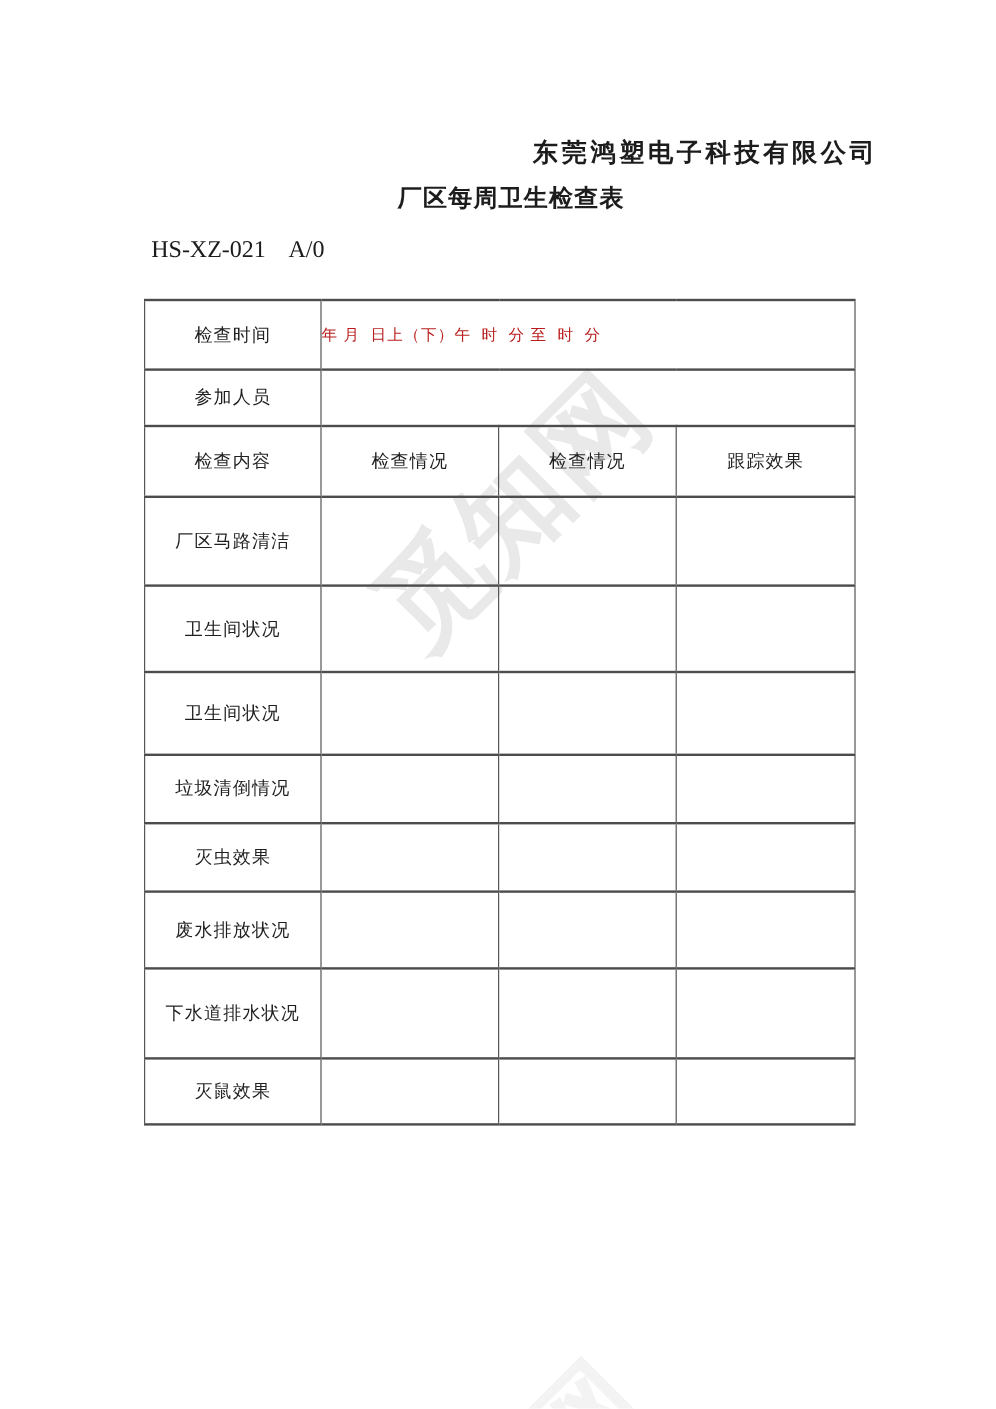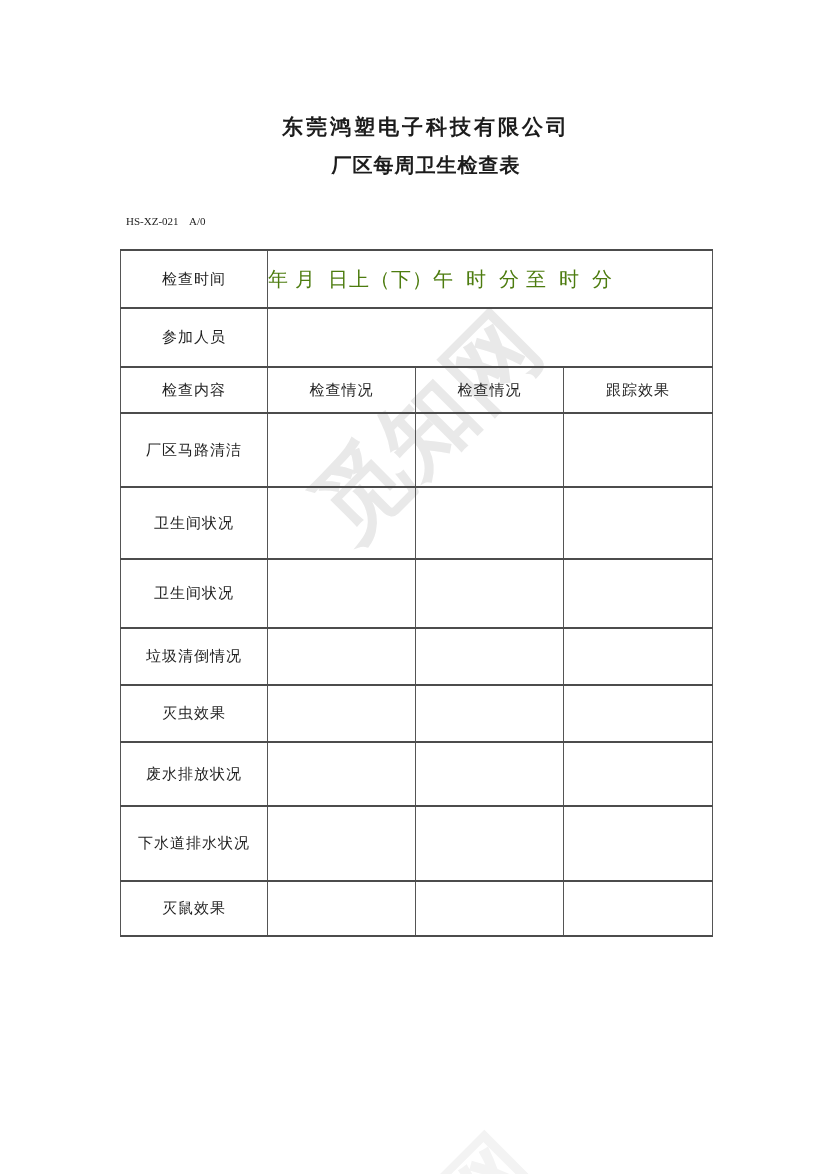--- a/index.html
+++ b/index.html
@@ -30,45 +30,45 @@
     user-select: none;
   }
   .wm-center { left: 428px; top: 426px; color: #e9e9e9; }
   .wm-bottom { left: 423px; top: 1249px; color: #f3f3f3; }
   
   .company {
     position: absolute;
     top: 113px;
     left: 120px;
     width: 612px;
-    text-align: center;
+    text-align: right;
     font-family: "Liberation Sans", sans-serif;
     font-size: 21px;
     font-weight: 600;
     letter-spacing: 3px;
     z-index: 1;
   }
   .form-title {
     position: absolute;
     top: 152px;
     left: 120px;
     width: 612px;
     text-align: center;
     font-family: "Liberation Sans", sans-serif;
     font-size: 20px;
     font-weight: bold;
     letter-spacing: 1px;
     z-index: 1;
   }
   .doc-code {
     position: absolute;
-    top: 215px;
+    top: 197px;
     left: 126px;
     font-family: "Liberation Serif", serif;
-    font-size: 11px;
+    font-size: 20px;
     white-space: pre;
     z-index: 1;
   }
   
   table.form-table {
     position: absolute;
     top: 249px;
     left: 120px;
     width: 592px;
     border-collapse: collapse;
@@ -87,30 +87,30 @@
   }
   td.lbl {
     text-align: center;
     font-size: 15px;
     letter-spacing: 1px;
     color: #1f1f1f;
   }
   td.datecell {
     text-align: left;
     padding-left: 42px;
-    font-size: 20px;
+    font-size: 13px;
     letter-spacing: 1px;
     white-space: pre;
-    color: #4d7c0f;
+    color: #b91c1c;
   }
   td.blank { }
   
   table.form-table tr:nth-child(1)  { height: 58px; }
-  table.form-table tr:nth-child(2)  { height: 59px; }
-  table.form-table tr:nth-child(3)  { height: 46px; }
+  table.form-table tr:nth-child(2)  { height: 47px; }
+  table.form-table tr:nth-child(3)  { height: 59px; }
   table.form-table tr:nth-child(4)  { height: 74px; }
   table.form-table tr:nth-child(5)  { height: 72px; }
   table.form-table tr:nth-child(6)  { height: 69px; font-family: Liberation Serif, serif; }
   table.form-table tr:nth-child(7)  { height: 57px; }
   table.form-table tr:nth-child(8)  { height: 57px; }
   table.form-table tr:nth-child(9)  { height: 64px; }
   table.form-table tr:nth-child(10) { height: 75px; }
   table.form-table tr:nth-child(11) { height: 55px; }
 </style>
 </head>

